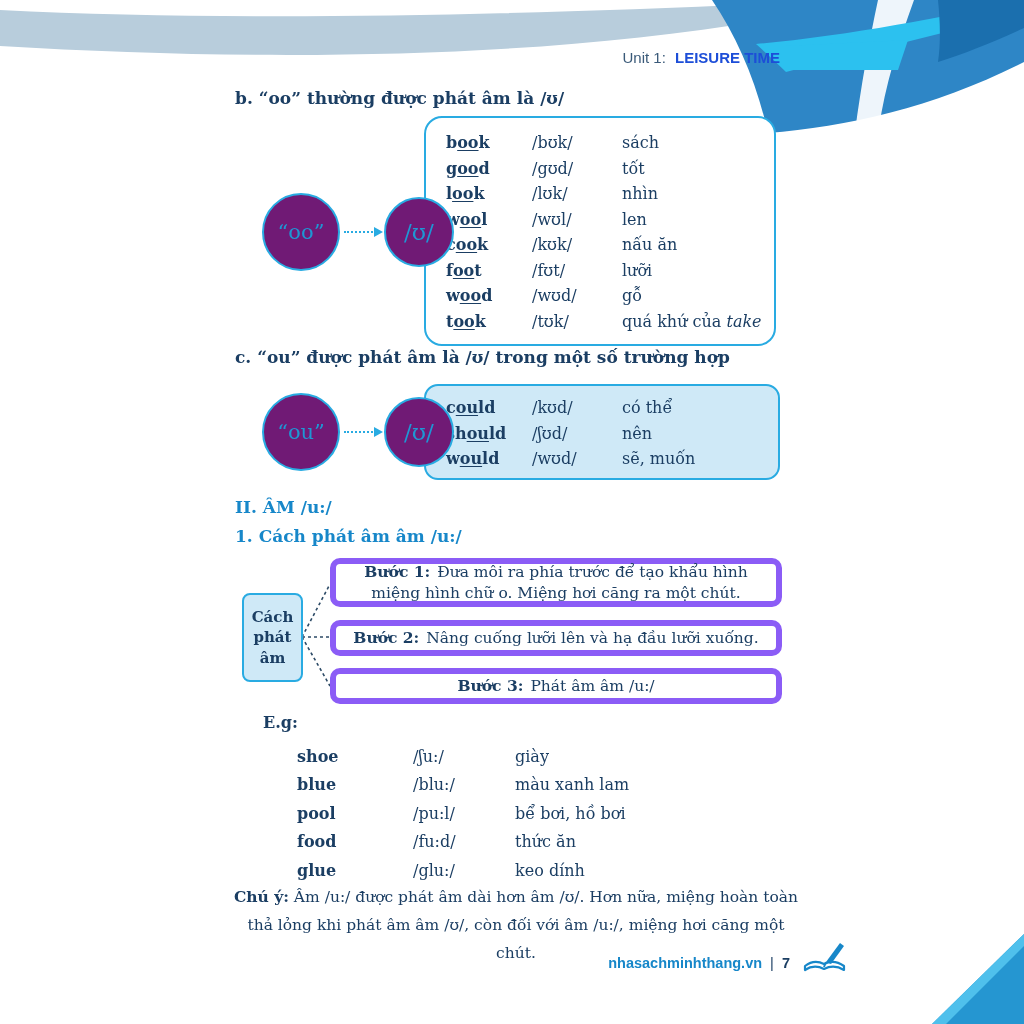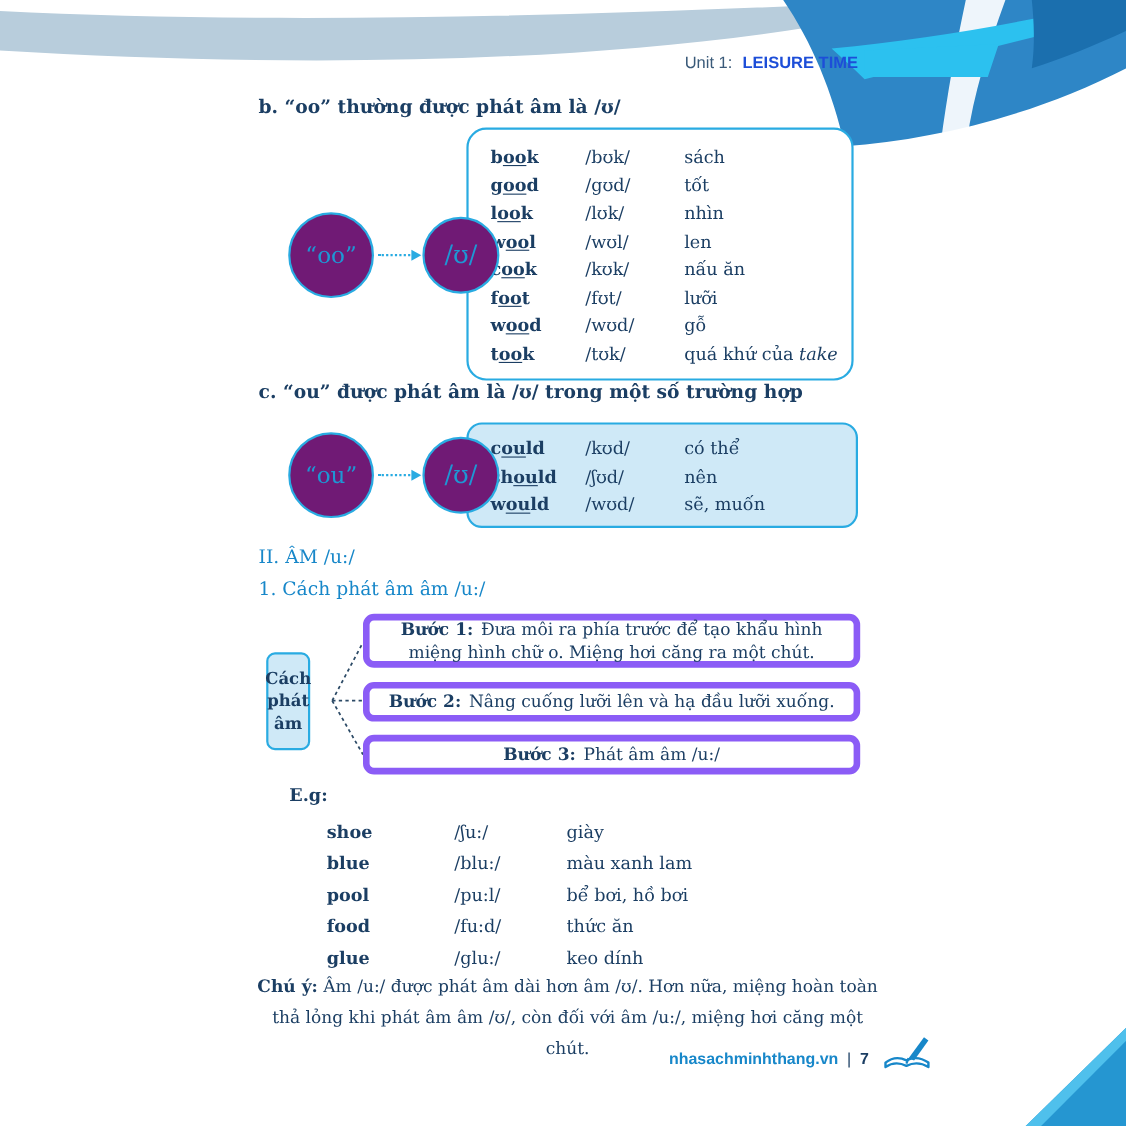--- a/index.html
+++ b/index.html
@@ -5,21 +5,21 @@
   * { margin:0; padding:0; box-sizing:border-box; }
   html,body { width:1024px; height:1024px; }
   body {
     position:relative; overflow:hidden; background:#ffffff;
     font-family:"DejaVu Serif", serif; color:#1b3e63;
   }
   .abs { position:absolute; }
 
   
   .h-sec { font-size:17px; font-weight:bold; color:#1b3e63; }
-  .h-blue { font-size:17px; font-weight:normal; color:#1787c9; }
+  .h-blue { font-size:17px; font-weight:bold; color:#1787c9; }
 
   
   .circle {
     position:absolute; border:2.5px solid #29abe2; border-radius:50%;
     background:#701a75; display:flex; align-items:center; justify-content:center;
     color:#1e97d4; font-weight:normal; z-index:3;
   }
   .c-src { width:78px; height:78px; font-size:21px; }
   .c-ph  { width:70px; height:70px; font-size:23px; }
 
@@ -37,21 +37,21 @@
   }
   .wordbox.filled { background:#cfe9f7; }
   .wb-row { display:flex; align-items:center; height:25.5px; padding-left:20px; font-size:16px; }
   .wb-row .w { width:86px; font-weight:bold; }
   .wb-row .u { text-decoration:underline; text-underline-offset:2px; }
   .wb-row .ipa { width:90px; }
   .wb-row .mean { flex:1; }
 
   
   .method-box {
-    position:absolute; width:40px; height:89px; background:#cfe9f7;
+    position:absolute; width:61px; height:89px; background:#cfe9f7;
     border:2px solid #29abe2; border-radius:8px;
     display:flex; flex-direction:column; align-items:center; justify-content:center;
     font-size:15px; font-weight:bold; color:#1b3e63; line-height:1.35; z-index:2;
   }
   .step-box {
     position:absolute; left:330px; width:452px; background:#fff;
     border:6px solid #8b5cf6; border-radius:10px; font-size:15.5px; color:#1b3e63;
     display:flex; align-items:center; justify-content:center; padding:3px 10px;
     text-align:center; line-height:1.35; z-index:2;
   }

